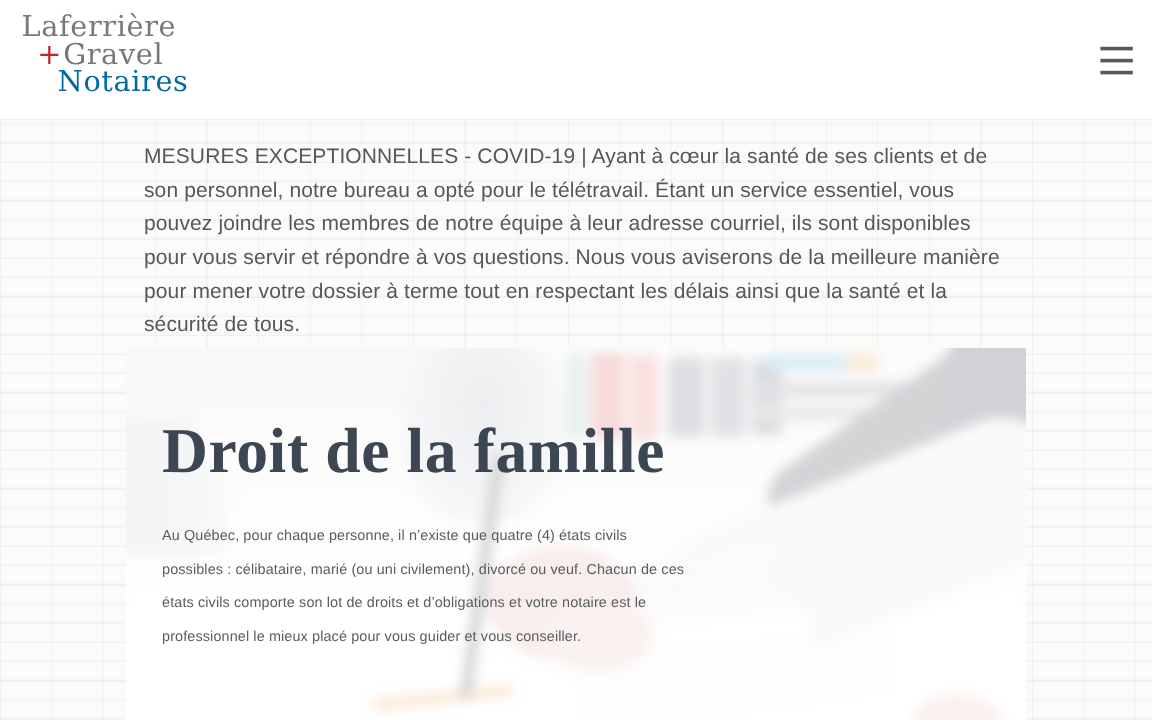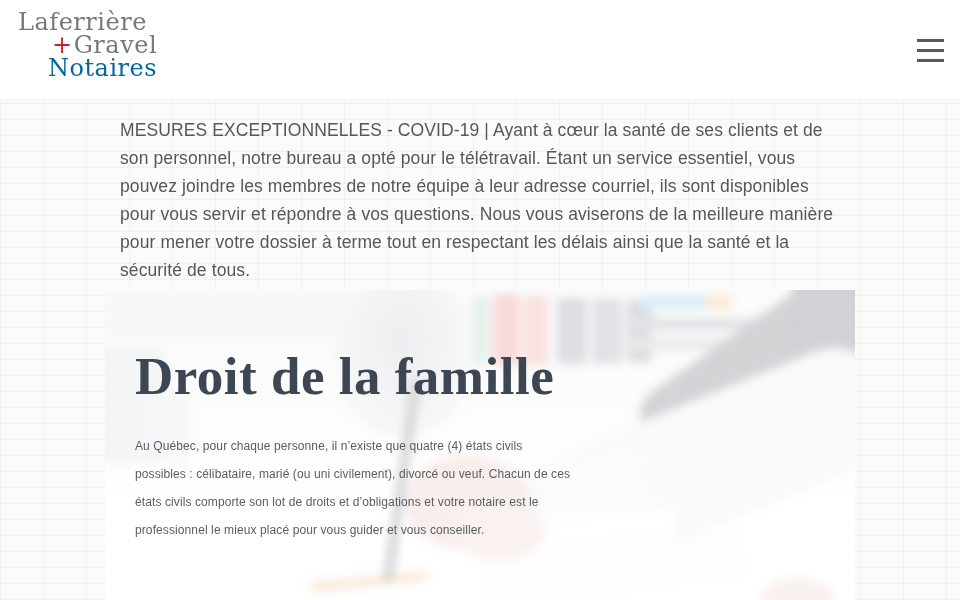--- a/index.html
+++ b/index.html
@@ -16,21 +16,21 @@
   .site-header {
     position:absolute; top:0; left:0; width:960px; height:99px;
     background:#ffffff; border-bottom:1px solid #efefed; z-index:30;
   }
   .logo {
     position:absolute; left:18px; top:11px; text-decoration:none;
     font-family:"DejaVu Serif", serif; font-size:24px; line-height:23px;
     cursor:pointer; display:block;
   }
   .logo-l1 { color:#77787b; letter-spacing:0.5px; }
-  .logo-l2 { margin-left:13px; color:#77787b; letter-spacing:0.5px;text-align:right; }
+  .logo-l2 { margin-left:13px; color:#77787b; letter-spacing:0.5px; }
   .logo-l2 .plus { color:#c5232a; margin-right:1px; }
   .logo-l3 { margin-left:30px; color:#0369a1; letter-spacing:0.5px; }
 
   .menu-btn {
     position:absolute; right:16px; top:38px; width:27px; height:24px;
     background:none; border:none; padding:0; cursor:pointer;
   }
   .menu-btn .bar { display:block; width:27px; height:3px; background:#58595b; }
   .menu-btn .bar + .bar { margin-top:7px; }
 

